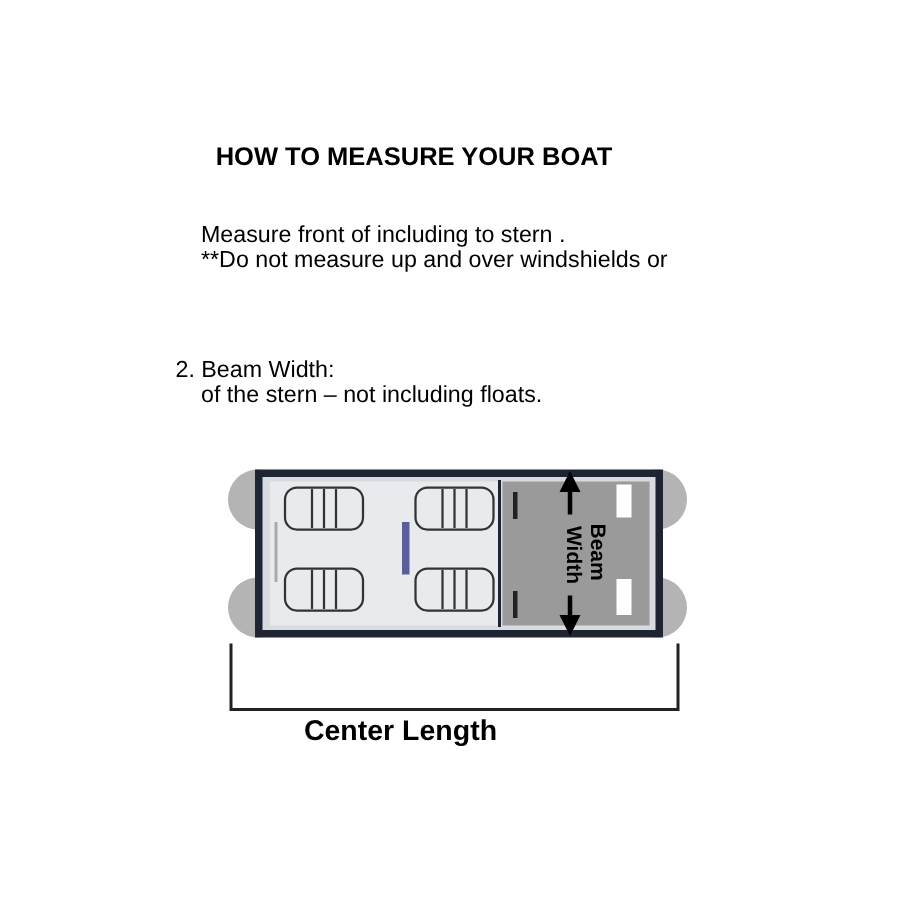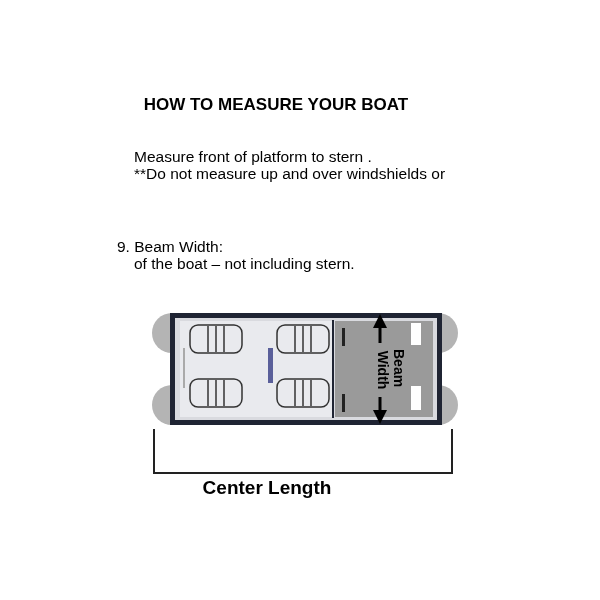--- a/index.html
+++ b/index.html
@@ -9,27 +9,27 @@
   .item .sub{padding-left:17px;}
   #diagram{position:absolute;left:0;top:0;}
   .cl-label{position:absolute;left:0;width:504px;top:477px;text-align:center;font-weight:bold;font-size:19px;padding-left:30px;box-sizing:border-box;}
 </style>
 </head>
 <body>
 
 <div class="title">HOW TO MEASURE YOUR BOAT</div>
 
 <div class="item" style="top:148px;">
-  <div class="sub">Measure front of platform to stern .</div>
+  <div class="sub">Measure front of including to stern .</div>
   <div class="sub">**Do not measure up and over windshields or</div>
 </div>
 
 <div class="item" style="top:238px;">
-  <div>9. Beam Width:</div>
-  <div class="sub">of the boat – not including stern.</div>
+  <div>2. Beam Width:</div>
+  <div class="sub">of the stern – not including floats.</div>
 </div>
 
 <svg id="diagram" width="600" height="600">
 
   <g fill="#b4b4b4">
     <circle cx="172" cy="333" r="20"></circle>
     <circle cx="172" cy="405" r="20"></circle>
     <circle cx="438" cy="333" r="20"></circle>
     <circle cx="438" cy="405" r="20"></circle>
   </g>

